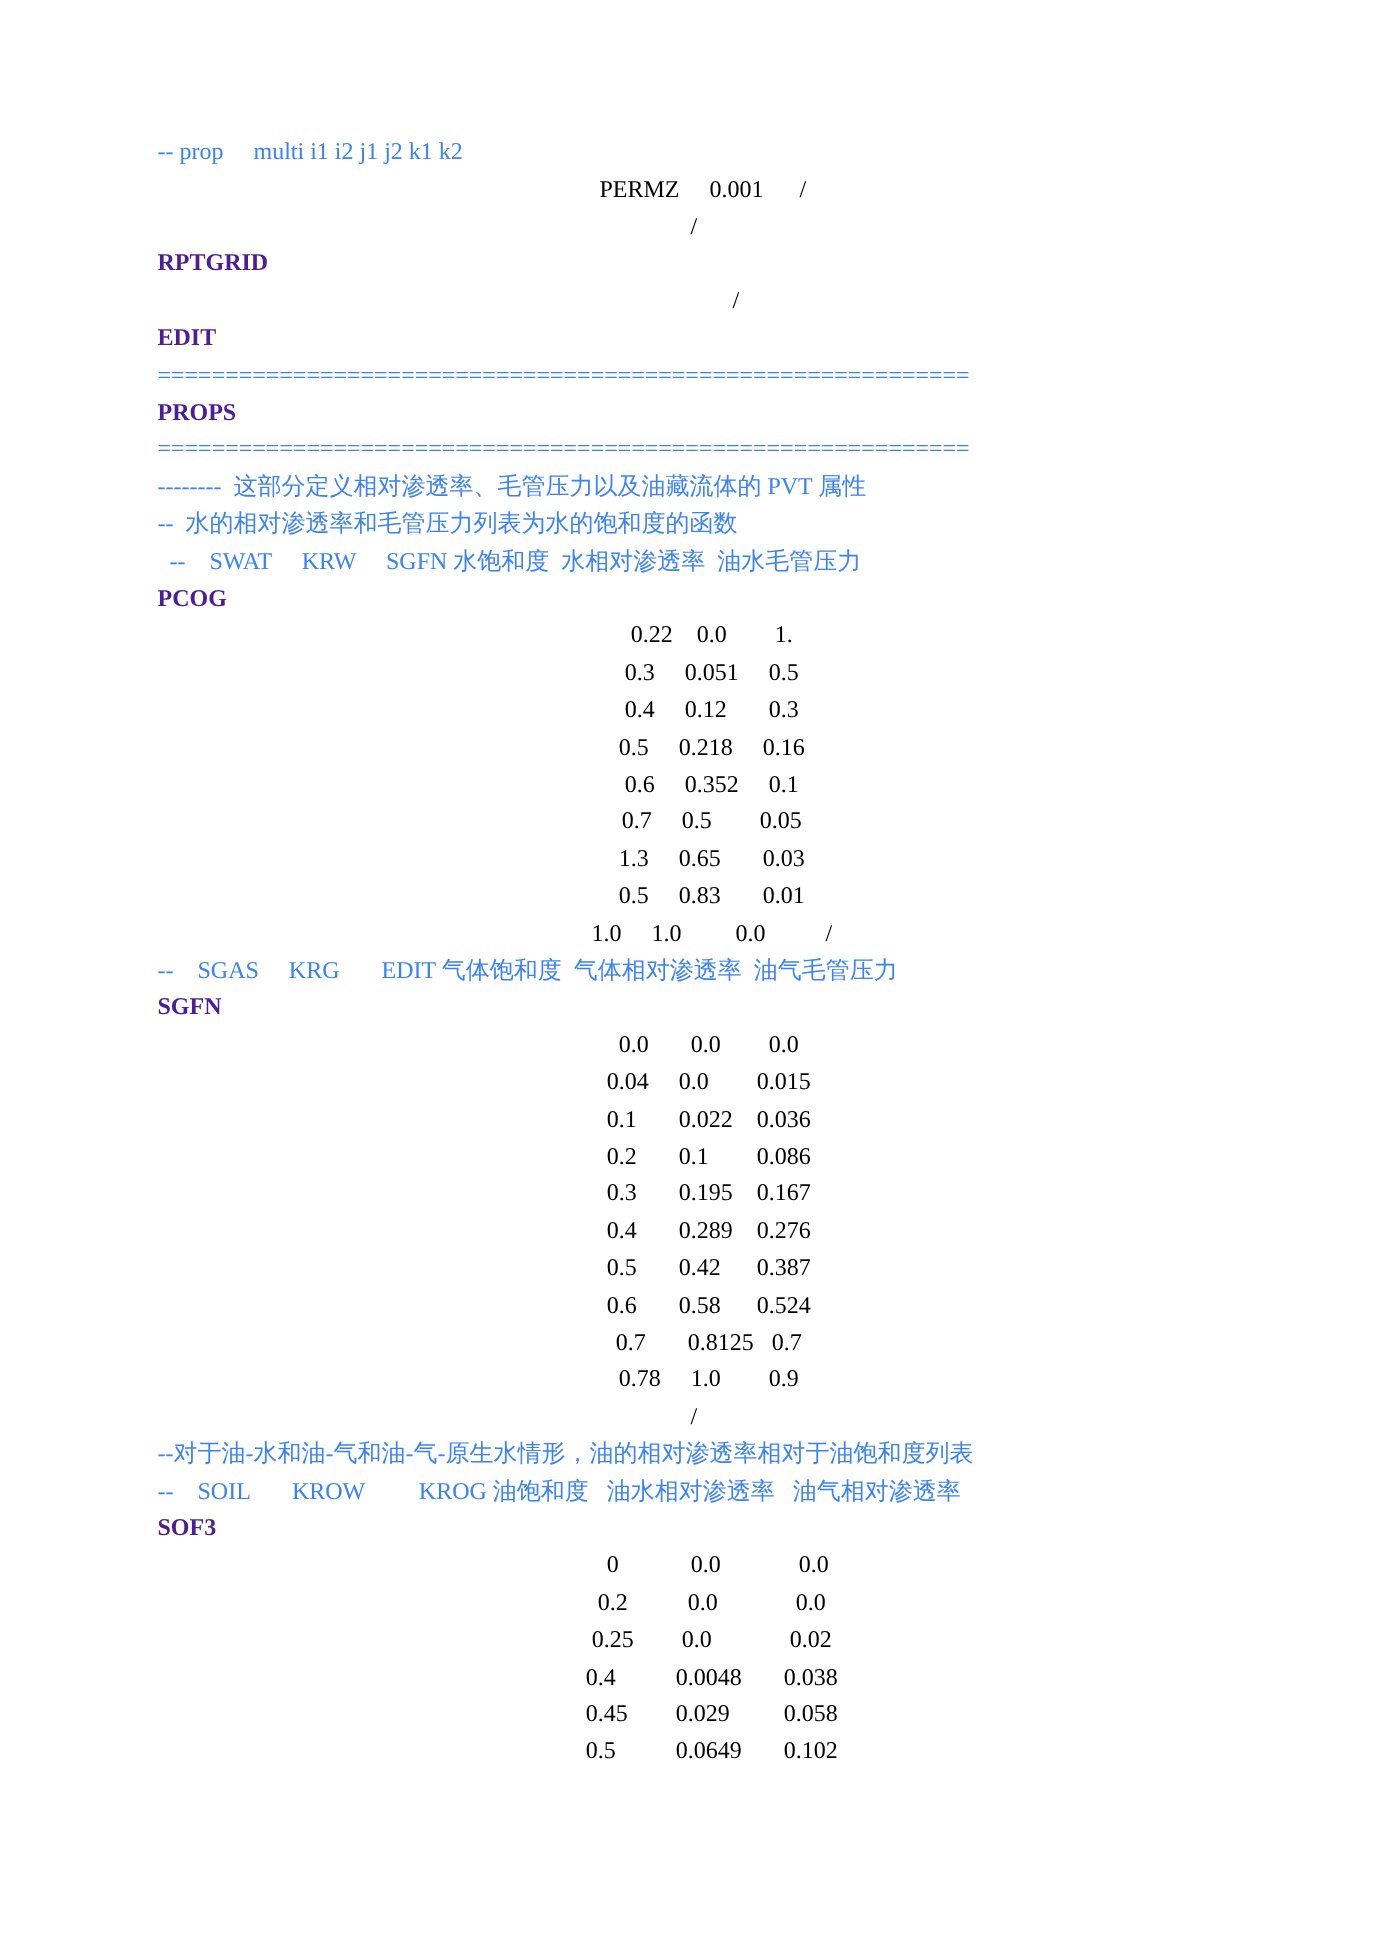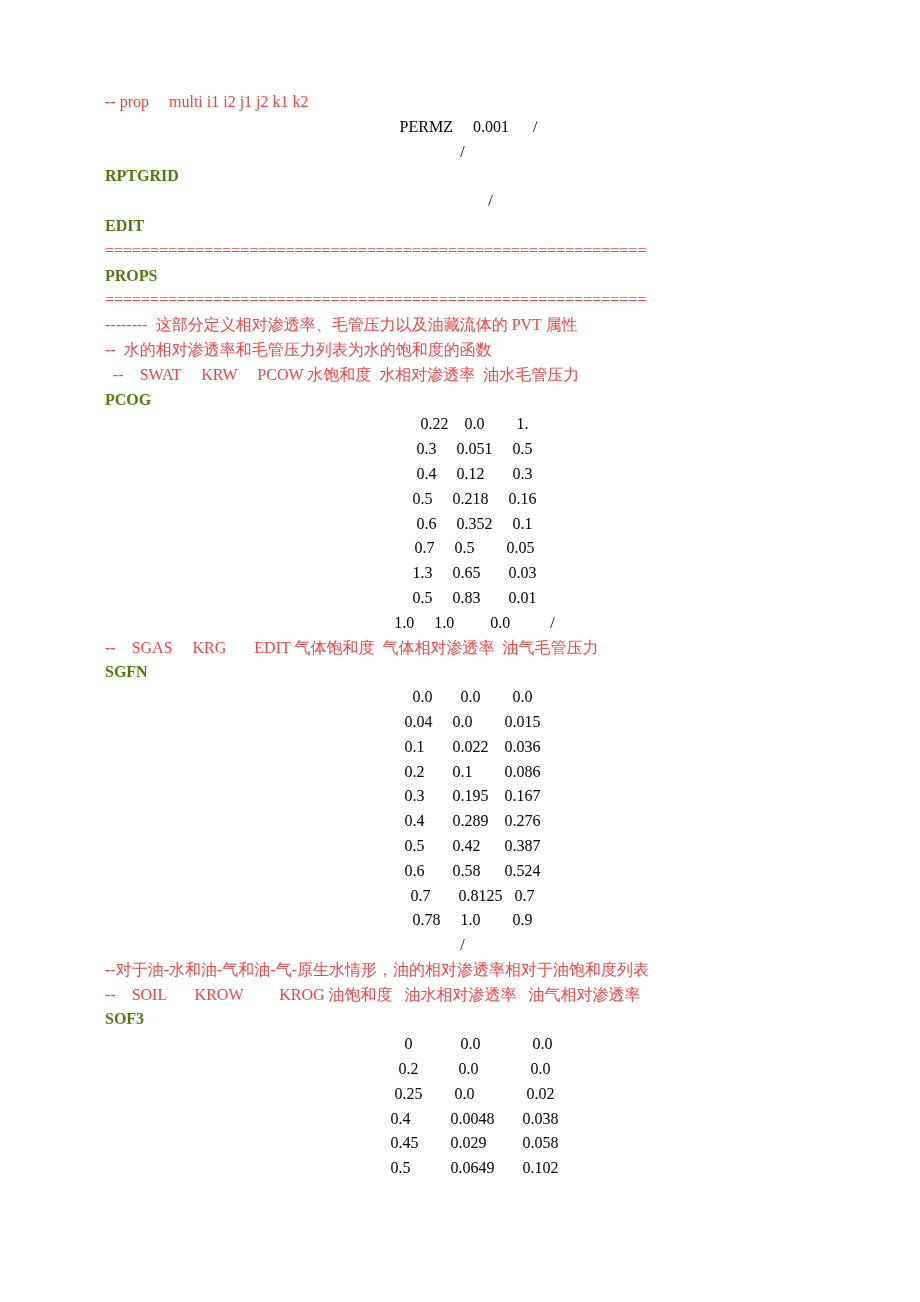--- a/index.html
+++ b/index.html
@@ -7,39 +7,39 @@
       width: 920px;
       min-height: 1302px;
       background: #ffffff;
       font-family: "Times New Roman", "SimSun", serif;
       font-size: 16px;
       line-height: 1.55;
       padding: 90px 100px 40px 105px;
       color: #000;
     }
     .row { white-space: pre; }
-    .red { color: #ef4444; }
-    .blue { color: #4d7c0f; font-weight: bold; }
+    .red { color: #3b82f6; }
+    .blue { color: #4c1d95; font-weight: bold; }
     .black { color: #000; text-align: center; }
   </style>
 </head>
 <body>
 
 <div class="row red">-- prop     multi i1 i2 j1 j2 k1 k2</div>
 <div class="row black">   PERMZ     0.001      /</div>
 <div class="row black">/</div>
 <div class="row blue">RPTGRID</div>
 <div class="row black">              /</div>
 <div class="row blue">EDIT</div>
 <div class="row red">============================================================</div>
 <div class="row blue">PROPS</div>
 <div class="row red">============================================================</div>
 <div class="row red">--------  这部分定义相对渗透率、毛管压力以及油藏流体的 PVT 属性</div>
 <div class="row red">--  水的相对渗透率和毛管压力列表为水的饱和度的函数</div>
-<div class="row"><span class="red">  --    SWAT     KRW     PCOW </span><span class="red">水饱和度  水相对渗透率  油水毛管压力</span></div>
+<div class="row"><span class="red">  --    SWAT     KRW     SGFN </span><span class="red">水饱和度  水相对渗透率  油水毛管压力</span></div>
 <div class="row blue">PCOG</div>
 <div class="row black">      0.22    0.0        1.</div>
 <div class="row black">      0.3     0.051     0.5</div>
 <div class="row black">      0.4     0.12       0.3</div>
 <div class="row black">      0.5     0.218     0.16</div>
 <div class="row black">      0.6     0.352     0.1</div>
 <div class="row black">      0.7     0.5        0.05</div>
 <div class="row black">      1.3     0.65       0.03</div>
 <div class="row black">      0.5     0.83       0.01</div>
 <div class="row black">      1.0     1.0         0.0          /</div>

